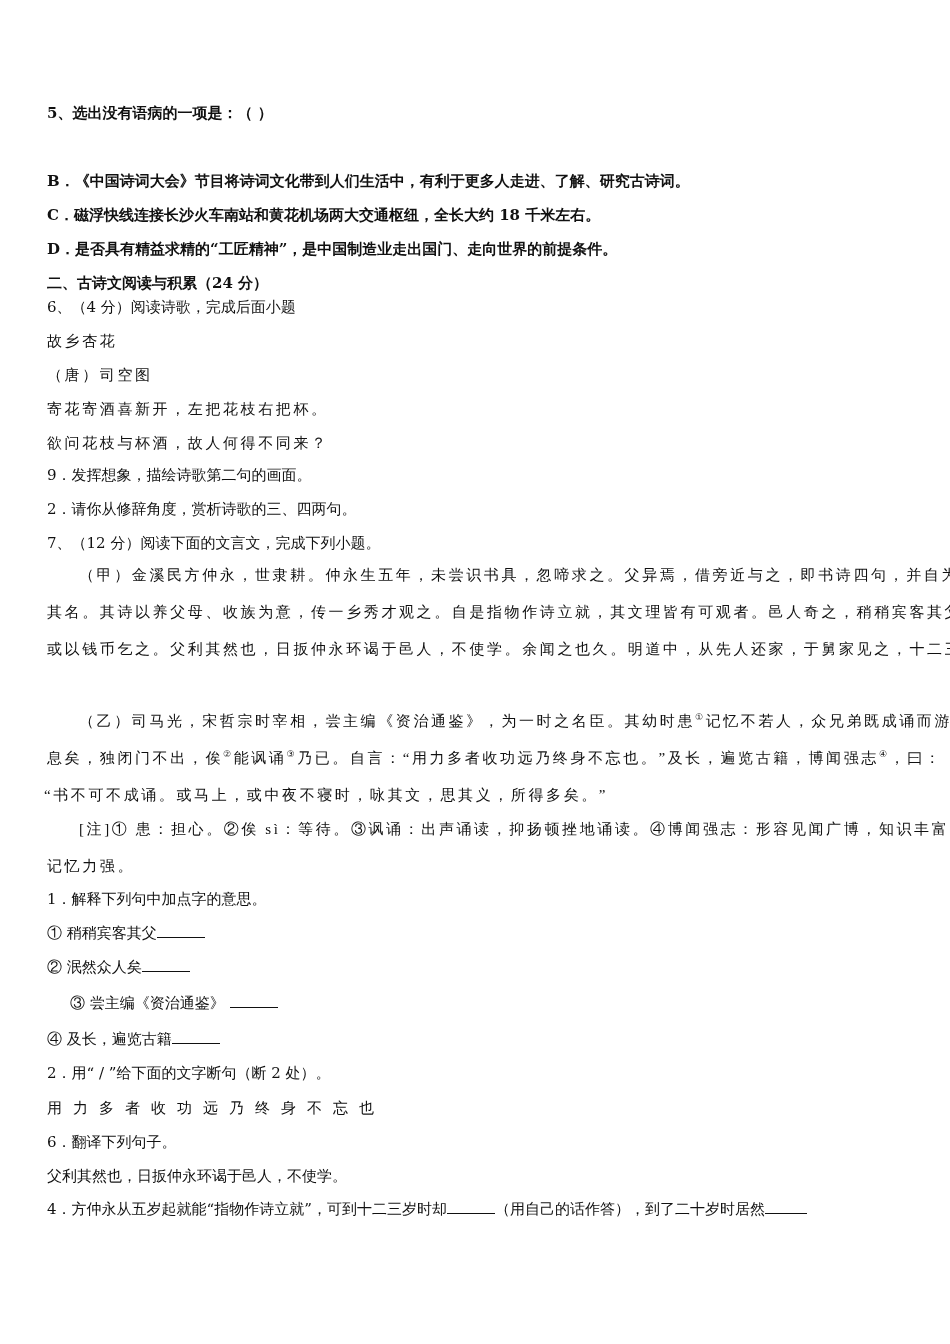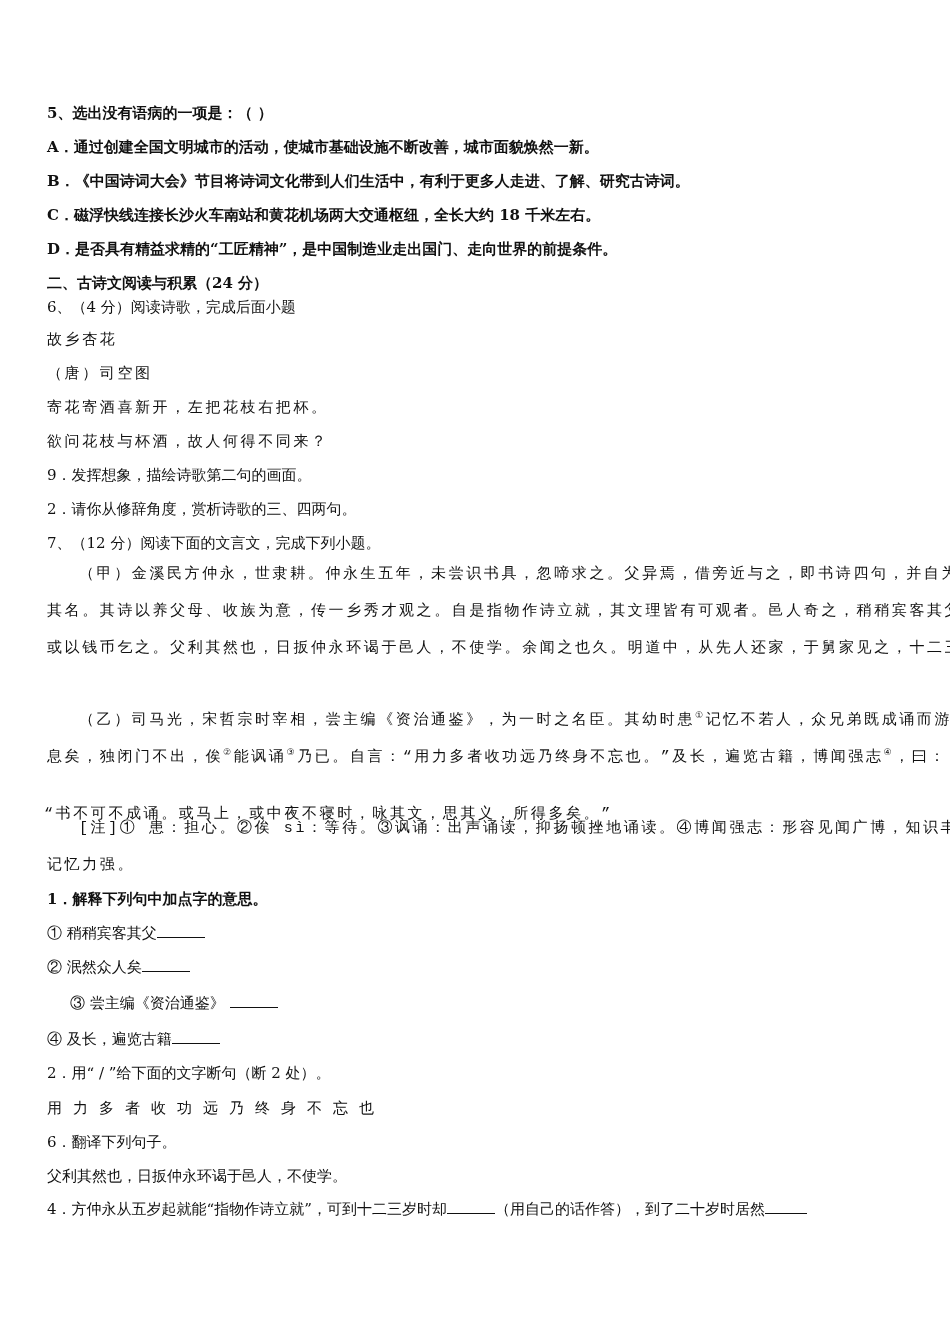--- a/index.html
+++ b/index.html
@@ -1,36 +1,33 @@
 <!DOCTYPE html>
 <html><head>
 <meta charset="utf-8">
 <style>
   html, body { margin: 0; padding: 0; background: #ffffff; }
   body { width: 950px; height: 1344px; position: relative; overflow: hidden;
          font-family: "DejaVu Serif", "Liberation Serif", serif; color: #111; }
   .page { position: absolute; left: 0; top: 0; width: 950px; height: 1036px; }
   .line { position: absolute; left: 47px; font-size: 15px; line-height: 20px; white-space: nowrap; }
   .bold { font-weight: bold; }
-  .kai { font-family: Liberation Mono, monospace; letter-spacing: 2.6px; }
+  .kai { font-family: Liberation Serif, serif; letter-spacing: 2.6px; }
   .indent { left: 79px; }
   .spaced { letter-spacing: 11px; }
   .blank { display: inline-block; width: 48px; border-bottom: 1px solid #111; height: 14px; vertical-align: baseline; }
   .blank.short { width: 42px; }
   sup { font-size: 9px; line-height: 0; }
 </style>
 </head>
 <body>
 
 <div class="page">
 
   <div class="line bold" style="top:103px;">5、选出没有语病的一项是：（    ）</div>
-  <div class="line bold" style="top:137px;">
-    <span>A．</span><span>通过创建全国文明城市的活动，使城市基础设施不断改善，城市面貌焕然一新。</span>
-  </div>
   <div class="line bold" style="top:171px;">
     <span>B．</span><span>《中国诗词大会》节目将诗词文化带到人们生活中，有利于更多人走进、了解、研究古诗词。</span>
   </div>
   <div class="line bold" style="top:205px;">
     <span>C．</span><span>磁浮快线连接长沙火车南站和黄花机场两大交通枢纽，全长大约 18 千米左右。</span>
   </div>
   <div class="line bold" style="top:239px;">
     <span>D．</span><span>是否具有精益求精的“工匠精神”，是中国制造业走出国门、走向世界的前提条件。</span>
   </div>
 
@@ -49,26 +46,26 @@
   <div class="line kai indent" style="top:565px;">（甲）金溪民方仲永，世隶耕。仲永生五年，未尝识书具，忽啼求之。父异焉，借旁近与之，即书诗四句，并自为</div>
   <div class="line kai" style="top:602px;">其名。其诗以养父母、收族为意，传一乡秀才观之。自是指物作诗立就，其文理皆有可观者。邑人奇之，稍稍宾客其父，</div>
   <div class="line kai" style="top:639px;">或以钱币乞之。父利其然也，日扳仲永环谒于邑人，不使学。余闻之也久。明道中，从先人还家，于舅家见之，十二三</div>
 
   <div class="line kai indent" style="top:711px;">
     <span>（乙）司马光，宋哲宗时宰相，尝主编《资治通鉴》，为一时之名臣。其幼时患</span><sup>①</sup><span>记忆不若人，众兄弟既成诵而游</span>
   </div>
   <div class="line kai" style="top:748px;">
     <span>息矣，独闭门不出，俟</span><sup>②</sup><span>能讽诵</span><sup>③</sup><span>乃已。自言：“用力多者收功远乃终身不忘也。”及长，遍览古籍，博闻强志</span><sup>④</sup><span>，曰：</span>
   </div>
-  <div class="line kai" style="top:785px;left:44px;margin-top:20px;">“书不可不成诵。或马上，或中夜不寝时，咏其文，思其义，所得多矣。”</div>
+  <div class="line kai" style="top:785px;left:44px;">“书不可不成诵。或马上，或中夜不寝时，咏其文，思其义，所得多矣。”</div>
 
   <div class="line kai indent" style="top:819px;">[注]① 患：担心。②俟 sì：等待。③讽诵：出声诵读，抑扬顿挫地诵读。④博闻强志：形容见闻广博，知识丰富，</div>
   <div class="line kai" style="top:856px;">记忆力强。</div>
 
-  <div class="line" style="top:889px;font-weight:bold;">1．解释下列句中加点字的意思。</div>
+  <div class="line" style="top:889px;">1．解释下列句中加点字的意思。</div>
   <div class="line" style="top:923px;">
     <span>① 稍稍宾客其父</span><span class="blank"></span>
   </div>
   <div class="line" style="top:957px;">
     <span>② 泯然众人矣</span><span class="blank"></span>
   </div>
   <div class="line" style="top:993px;margin-left:23px;">
     <span>③ 尝主编《资治通鉴》</span> <span class="blank"></span>
   </div>
   <div class="line" style="top:1029px;">

